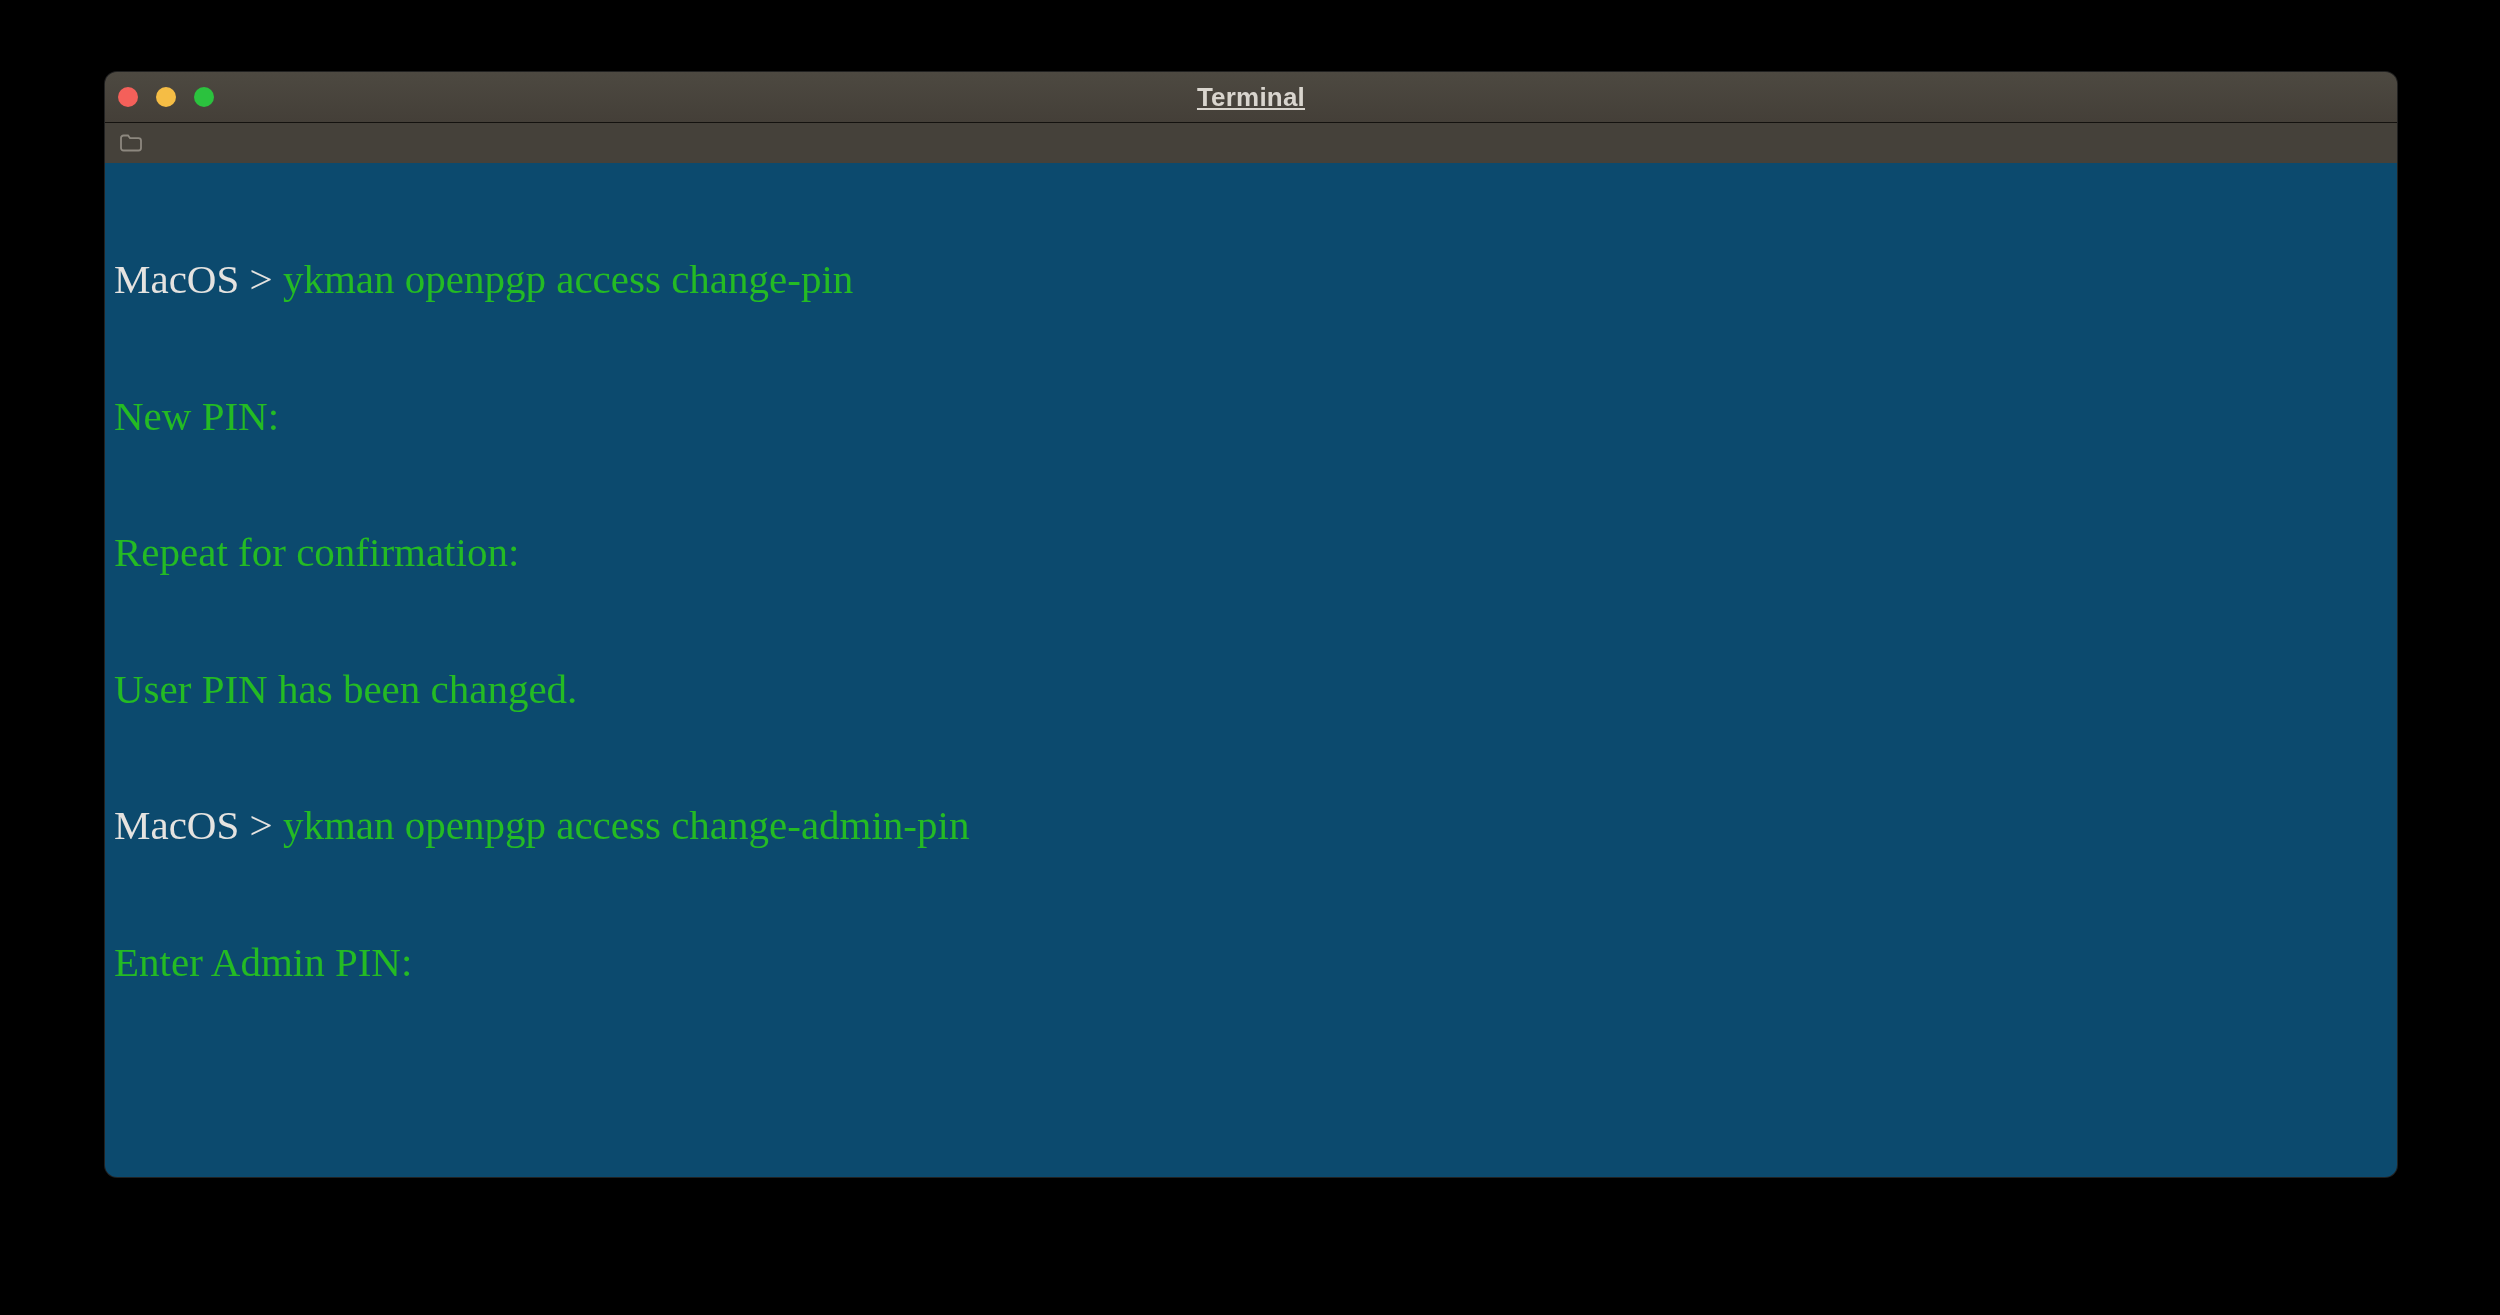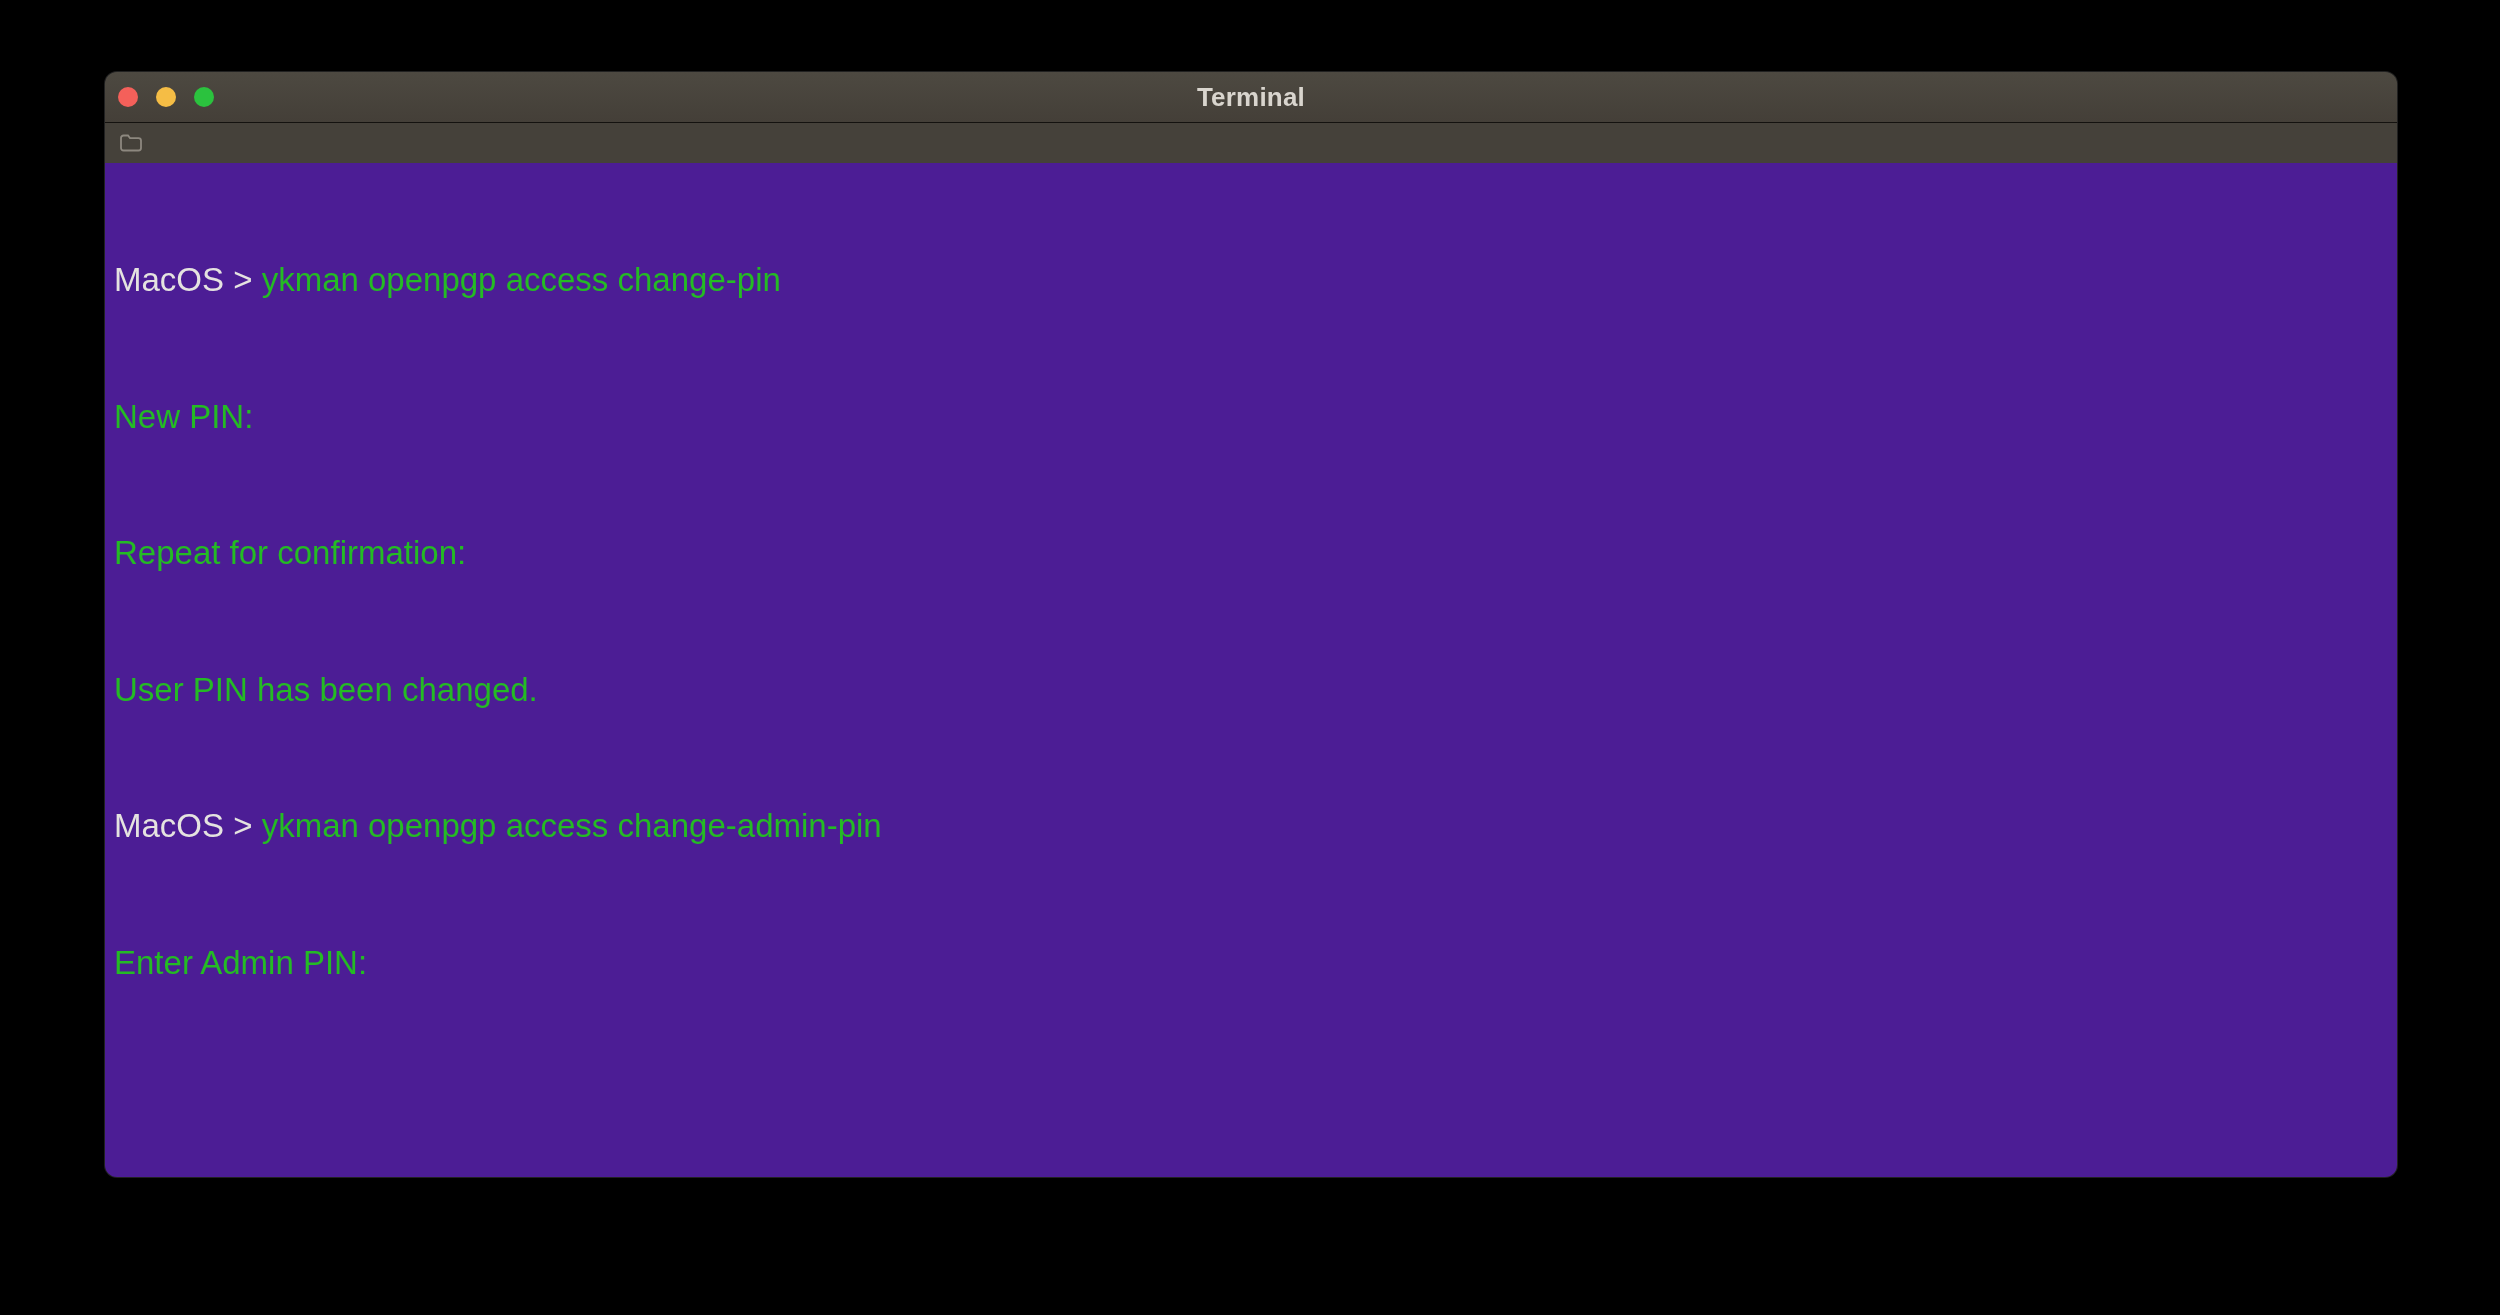--- a/index.html
+++ b/index.html
@@ -52,42 +52,43 @@
     position: absolute;
     left: 0; right: 0; top: 0; bottom: 0;
     display: flex;
     align-items: center;
     justify-content: center;
     font-size: 26px;
     font-weight: bold;
     color: #d9d5ce;
     letter-spacing: 0.2px;
     pointer-events: none;
+    text-decoration: underline;
   }
   .pathbar {
     height: 41px;
     background: #45413a;
     border-top: 1px solid #14120f;
     display: flex;
     align-items: center;
     gap: 10px;
     padding-left: 14px;
   }
   .folder-icon { flex: 0 0 auto; display: block; }
   .pathtext {
     font-size: 24px;
     color: #9b968c;
     white-space: nowrap;
   }
   .term {
     height: calc(100% - 91px);
-    background: #4c1d95;
+    background: #0c4a6e;
     padding: 3px 12px 0 9px;
-    font-family: Liberation Sans, sans-serif;
-    font-size: 33px;
+    font-family: Liberation Serif, serif;
+    font-size: 41px;
     line-height: 45.5px;
     white-space: pre;
     cursor: text;
   }
   .term .line { min-height: 45.5px; }
   .prompt { color: #e5e3e0; }
   .green  { color: #24bb24; }
 </style>
 </head>
 <body>

